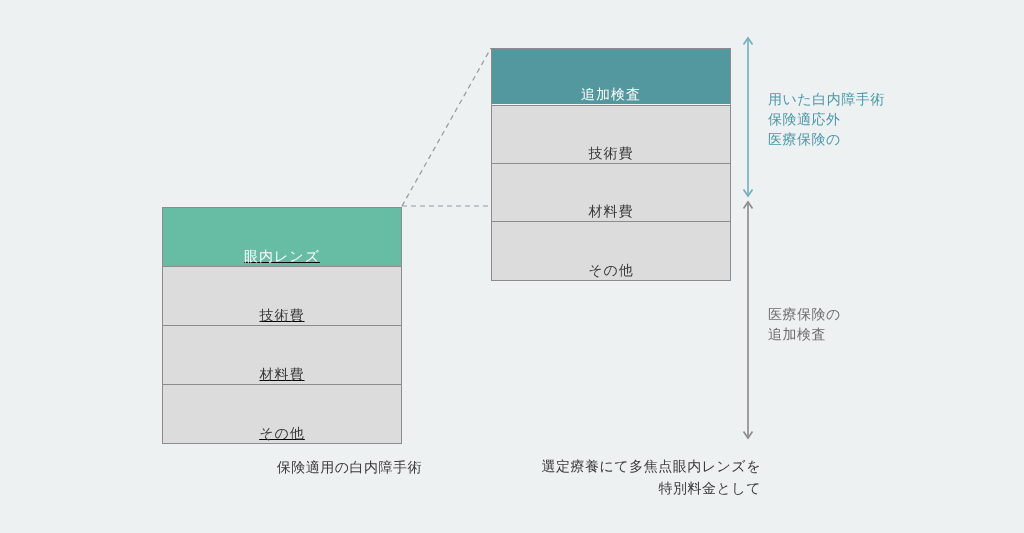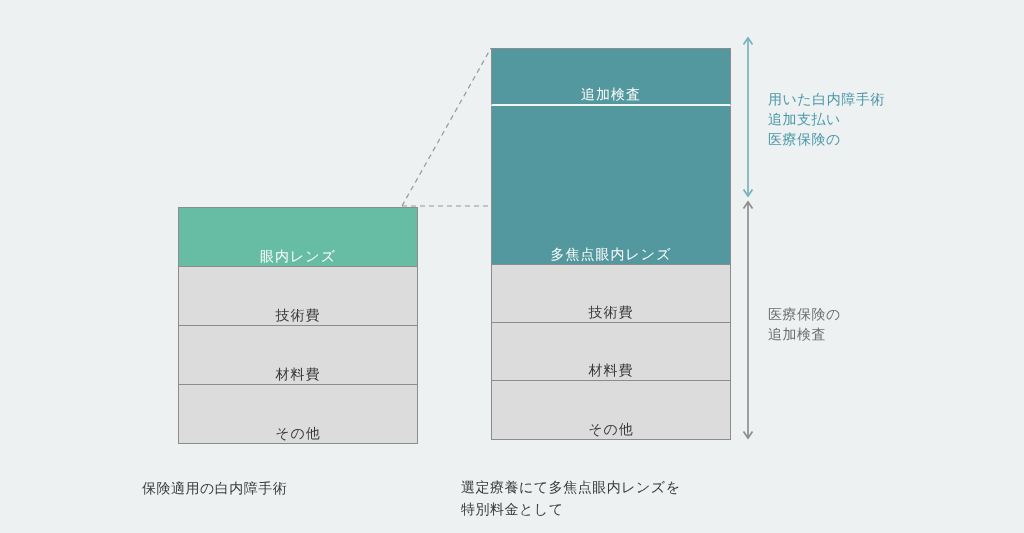--- a/index.html
+++ b/index.html
@@ -26,38 +26,37 @@
     border: 1px solid #8c8c8c;
     display: flex;
     align-items: flex-end;
     justify-content: center;
     font-size: 14px;
     letter-spacing: 1px;
     color: #3a3a3a;
     background: #dcdcdc;
   }
   .seg + .seg { margin-top: -1px; }
-  .left-stack { left: 178px; top: 207px; }
+  .left-stack { left: 162px; top: 207px; text-decoration: underline; }
   .left-stack .seg { height: 60px; }
   .right-stack { left: 491px; top: 48px; }
   .seg.green { background: #66bda3; color: #fdfdfd; }
   .seg.teal  { background: #52989e; color: #fdfdfd; }
   .right-stack .seg-exam { height: 58px; border-bottom: 2px solid #f2f6f5; }
   .right-stack .seg-lens { height: 159px; border-top: none; margin-top: 0; }
   .right-stack .seg-tech { height: 59px; }
   .right-stack .seg-mat  { height: 59px; }
   .right-stack .seg-other{ height: 60px; }
   .caption {
     position: absolute;
     font-size: 14px;
     line-height: 22px;
     color: #3a3a3a;
-    text-align: left;
+    text-align: right;
     letter-spacing: 0.5px;
-    margin-top: 21px;
   }
   .caption-left { left: 142px; top: 456px; width: 280px; }
   .caption-right { left: 461px; top: 455px; width: 300px; }
   .annotation {
     position: absolute;
     font-size: 14px;
     line-height: 20px;
     letter-spacing: 0.5px;
   }
   .annotation-extra { left: 768px; top: 89px; color: #4a98a8; }
@@ -95,44 +94,41 @@
     </div>
     <div class="seg">
       <span>その他</span>
     </div>
   </div>
 
   <div class="stack right-stack">
     <div class="seg teal seg-exam">
       <span>追加検査</span>
     </div>
-    <div class="seg teal seg-lens">
-      <span>多焦点眼内レンズ</span>
-    </div>
     <div class="seg seg-tech">
       <span>技術費</span>
     </div>
     <div class="seg seg-mat">
       <span>材料費</span>
     </div>
     <div class="seg seg-other">
       <span>その他</span>
     </div>
   </div>
 
   <div class="caption caption-left">保険適用の白内障手術</div>
 
   <div class="caption caption-right">
     <div>選定療養にて多焦点眼内レンズを</div>
     <div>特別料金として</div>
   </div>
 
   <div class="annotation annotation-extra">
     <div>用いた白内障手術</div>
-    <div>追加支払い</div>
+    <div>保険適応外</div>
     <div>医療保険の</div>
   </div>
 
   <div class="annotation annotation-coverage">
     <div>医療保険の</div>
     <div>追加検査</div>
   </div>
 
 </div>
 

